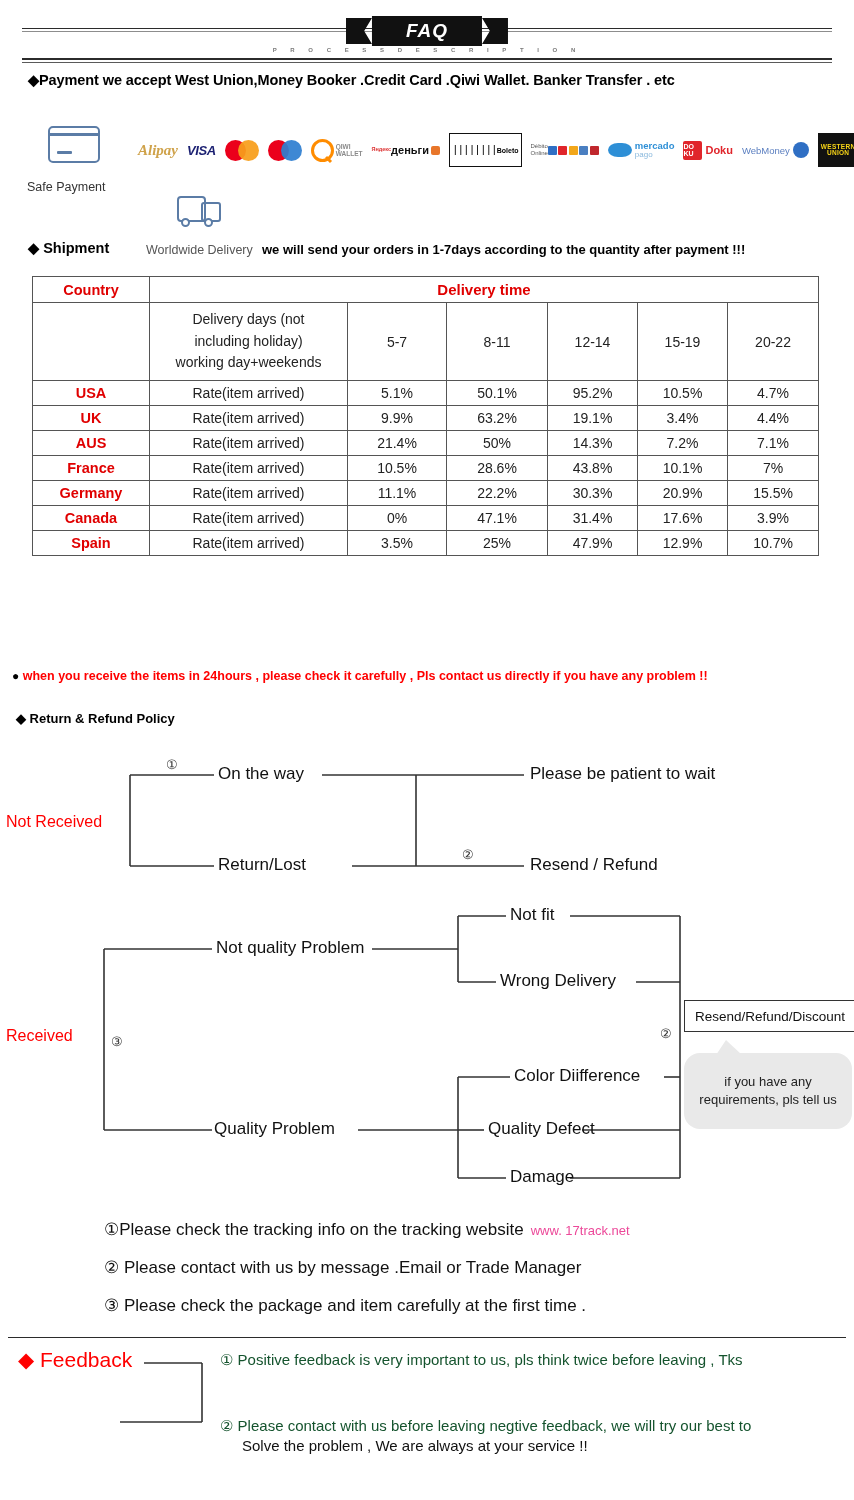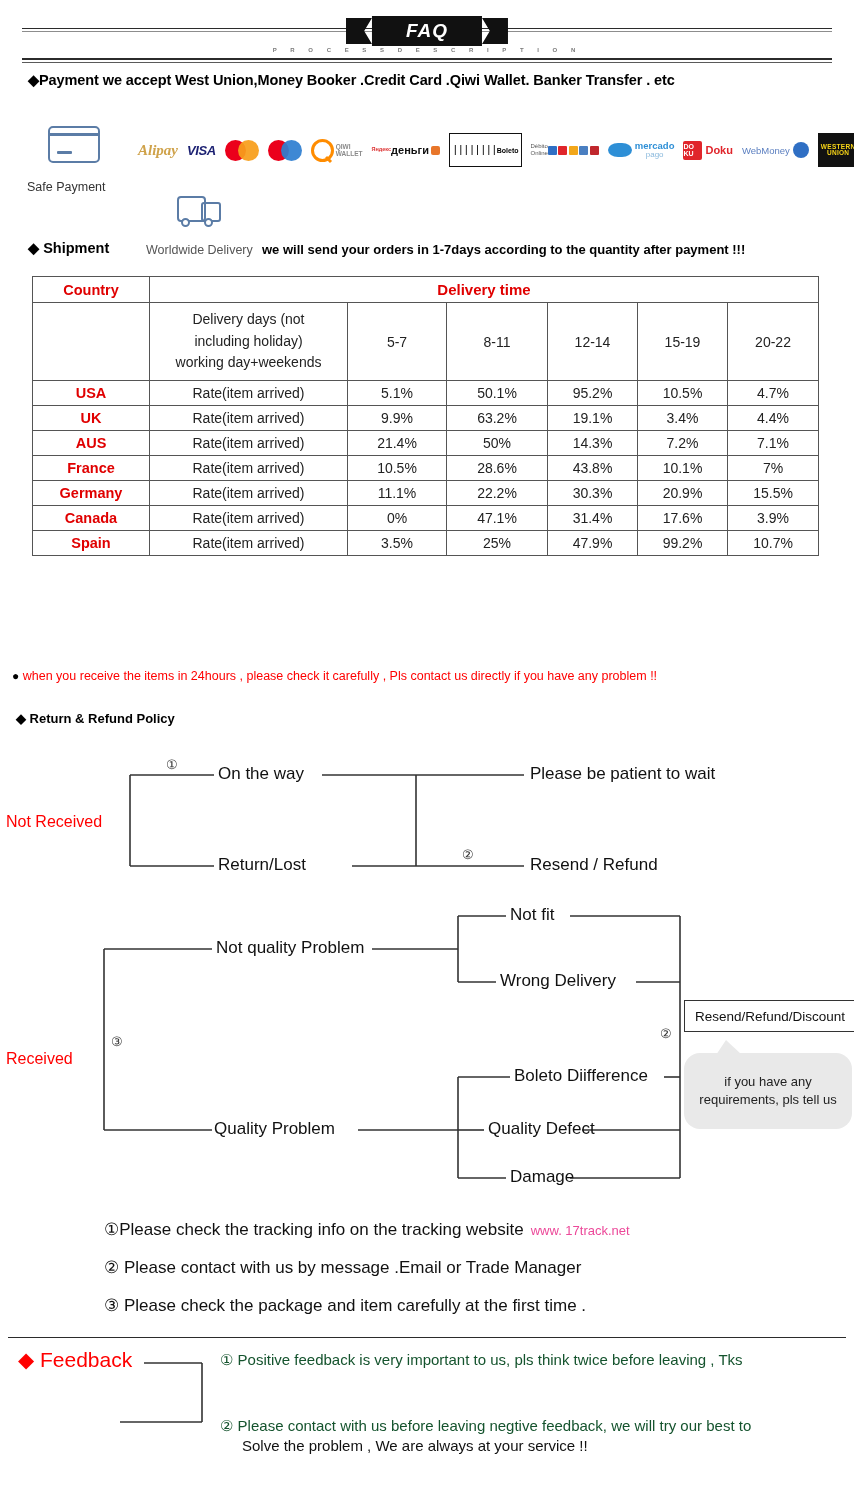--- a/index.html
+++ b/index.html
@@ -69,21 +69,21 @@
   .yandex .wal{display:inline-block;width:9px;height:9px;background:#e8762a;border-radius:2px;margin-left:2px;}
   .boleto{border:1.5px solid #111;padding:1px 2px;text-align:center;line-height:1;background:#fff;}
   .boleto .bars{font-size:11px;letter-spacing:-1px;font-family:"Liberation Mono",monospace;}
   .boleto .nm{font-size:7px;font-weight:bold;}
   .debito{text-align:center;line-height:1.1;}
   .debito .t{font-size:6px;color:#555;}
   .debito .row{display:flex;gap:1.5px;margin-top:1px;}
   .debito .row b{width:9px;height:9px;display:block;border-radius:1px;}
   .mercado{display:flex;align-items:center;gap:3px;}
   .mercado .bl{width:24px;height:14px;background:#2e8fd6;border-radius:50%/60%;}
-  .mercado .t{line-height:1;text-align:center;}
+  .mercado .t{line-height:1;text-align:left;}
   .mercado .t b{display:block;color:#2e8fd6;font-size:9.5px;}
   .mercado .t i{display:block;color:#8ab9dd;font-size:8px;font-style:normal;}
   .doku{display:flex;align-items:center;gap:3px;}
   .doku .sq{width:19px;height:19px;background:#e0252b;color:#fff;font-size:7px;font-weight:bold;
     display:flex;align-items:center;justify-content:center;border-radius:2px;}
   .doku .t{color:#e0252b;font-weight:bold;font-size:11px;}
   .webmoney{display:flex;align-items:center;gap:3px;}
   .webmoney .t{color:#5b7fc0;font-size:9.5px;}
   .webmoney .g{width:16px;height:16px;border-radius:50%;background:#2f6fc4;}
   .wu{background:#111;padding:2px 3px;display:flex;align-items:center;gap:2px;}
@@ -96,21 +96,21 @@
   table.ship{position:absolute;left:32px;top:276px;width:786px;border-collapse:collapse;
     table-layout:fixed;}
   table.ship td{border:1px solid #555;text-align:center;font-size:14px;color:#222;
     padding:4px 2px;background:#fff;}
   table.ship td.country{color:#e00000;font-weight:bold;font-size:14.5px;}
   table.ship td.dtime{color:#e00000;font-weight:bold;font-size:15px;}
   table.ship td.wd{font-size:14px;line-height:1.55;padding:6px 8px;}
   .c0{width:117px;} .c1{width:198px;} .c2{width:99px;} .c3{width:101px;}
   .c4{width:90px;} .c5{width:90px;} .c6{width:91px;}
 
-  .note24{position:absolute;left:12px;top:669px;font-size:12.5px;font-weight:normal;color:#f00;white-space:nowrap;}
+  .note24{position:absolute;left:12px;top:669px;font-size:12.5px;font-weight:bold;color:#f00;white-space:nowrap;}
   .note24 .dot{color:#000;font-size:12px;}
   .retpol{position:absolute;left:16px;top:711px;font-size:13px;font-weight:bold;white-space:nowrap;}
 
   
   .flow{position:absolute;left:0;top:0;width:854px;height:1500px;pointer-events:none;}
   .lbl{position:absolute;white-space:nowrap;font-size:17px;color:#111;}
   .lbl.red{color:#f00;font-weight:normal;font-size:16px;}
   .circnum{position:absolute;font-size:13px;color:#333;}
 
   .rrd-box{position:absolute;left:684px;top:1000px;width:170px;height:30px;
@@ -321,21 +321,21 @@
         <td>31.4%</td>
         <td>17.6%</td>
         <td>3.9%</td>
       </tr>
       <tr>
         <td class="country">Spain</td>
         <td>Rate(item arrived)</td>
         <td>3.5%</td>
         <td>25%</td>
         <td>47.9%</td>
-        <td>99.2%</td>
+        <td>12.9%</td>
         <td>10.7%</td>
       </tr>
     </tbody>
   </table>
 
   <div class="note24">
     <span class="dot">●</span>
     <span>when you receive the items in 24hours , please check it carefully , Pls contact us directly if you have any problem !!</span>
   </div>
   <div class="retpol">◆  Return &amp; Refund Policy</div>
@@ -379,27 +379,27 @@
   </svg>
 
   <div class="lbl red" style="left:6px;top:813px;">Not Received</div>
   <div class="circnum" style="left:166px;top:757px;">①</div>
   <div class="lbl" style="left:218px;top:764px;">On the way</div>
   <div class="lbl" style="left:218px;top:855px;">Return/Lost</div>
   <div class="circnum" style="left:462px;top:847px;">②</div>
   <div class="lbl" style="left:530px;top:764px;">Please be patient to wait</div>
   <div class="lbl" style="left:530px;top:855px;">Resend / Refund</div>
 
-  <div class="lbl red" style="left:6px;top:1027px;margin-top:23px;">Received</div>
+  <div class="lbl red" style="left:6px;top:1027px;">Received</div>
   <div class="circnum" style="left:111px;top:1034px;">③</div>
   <div class="lbl" style="left:216px;top:938px;">Not quality Problem</div>
   <div class="lbl" style="left:214px;top:1119px;">Quality Problem</div>
   <div class="lbl" style="left:510px;top:905px;">Not fit</div>
   <div class="lbl" style="left:500px;top:971px;">Wrong Delivery</div>
-  <div class="lbl" style="left:514px;top:1066px;">Boleto Diifference</div>
+  <div class="lbl" style="left:514px;top:1066px;">Color Diifference</div>
   <div class="lbl" style="left:488px;top:1119px;">Quality Defect</div>
   <div class="lbl" style="left:510px;top:1167px;">Damage</div>
   <div class="circnum" style="left:660px;top:1026px;">②</div>
 
   <div class="rrd-box">Resend/Refund/Discount</div>
   <div class="bubble">
     <div class="tail"></div>
     <div>
       <span>if you have any</span><br>
       <span>requirements, pls tell us</span>

